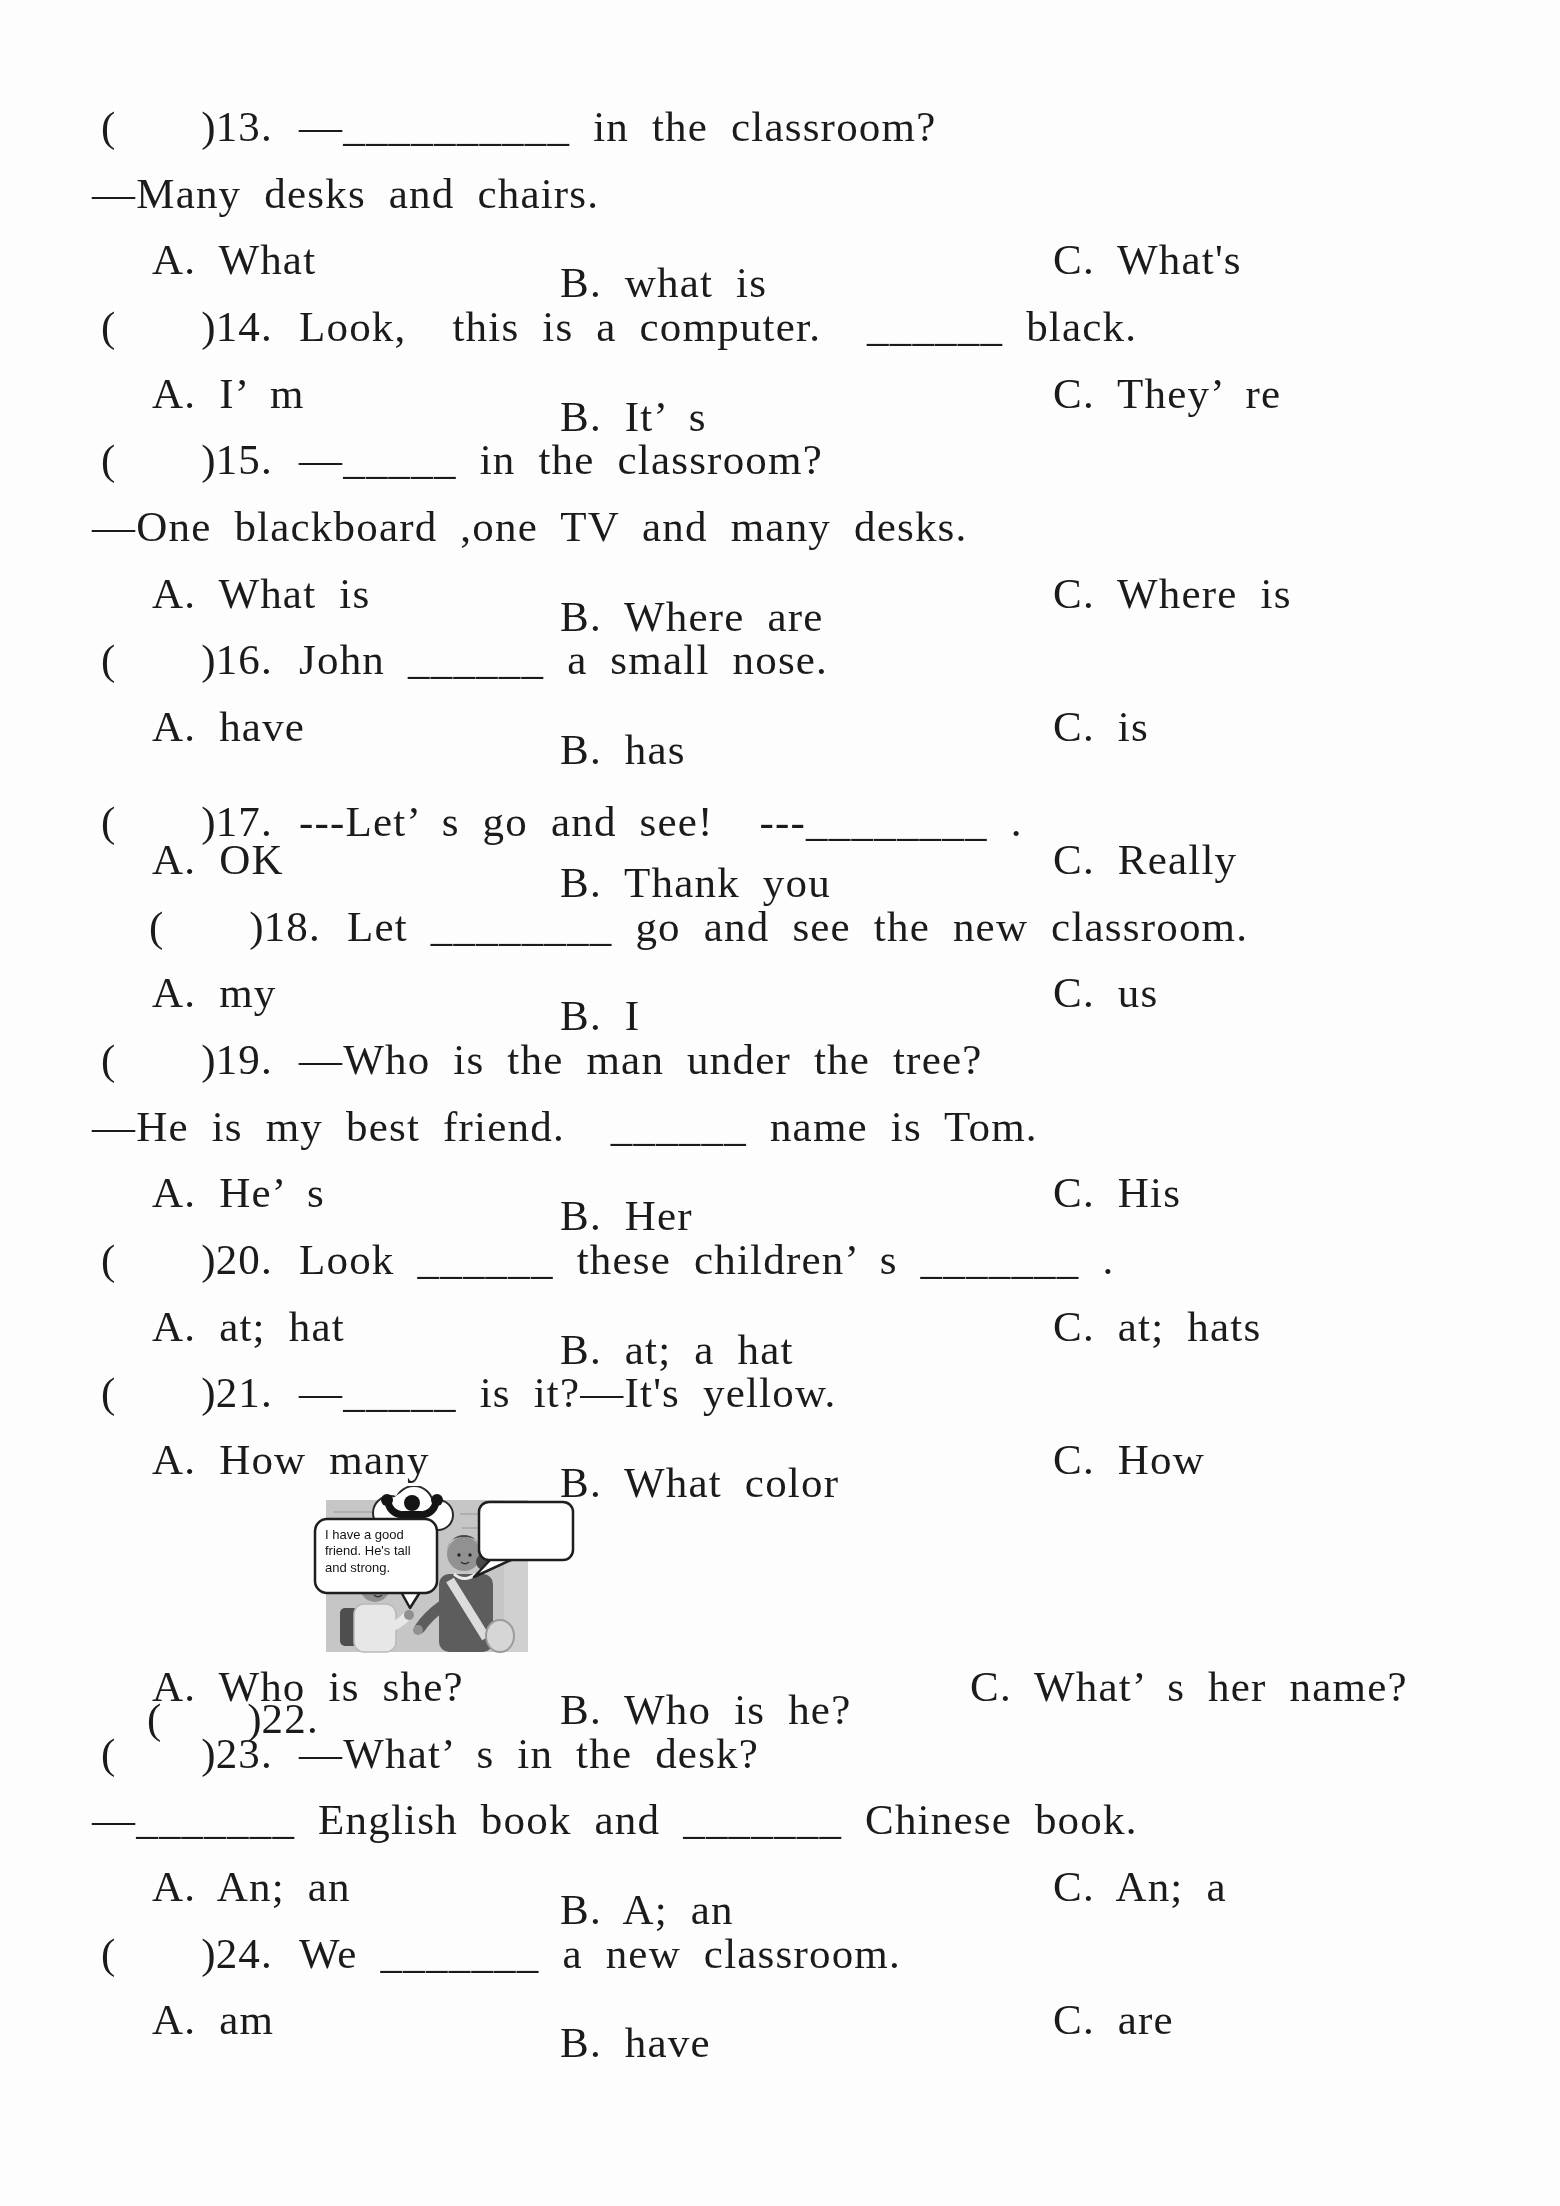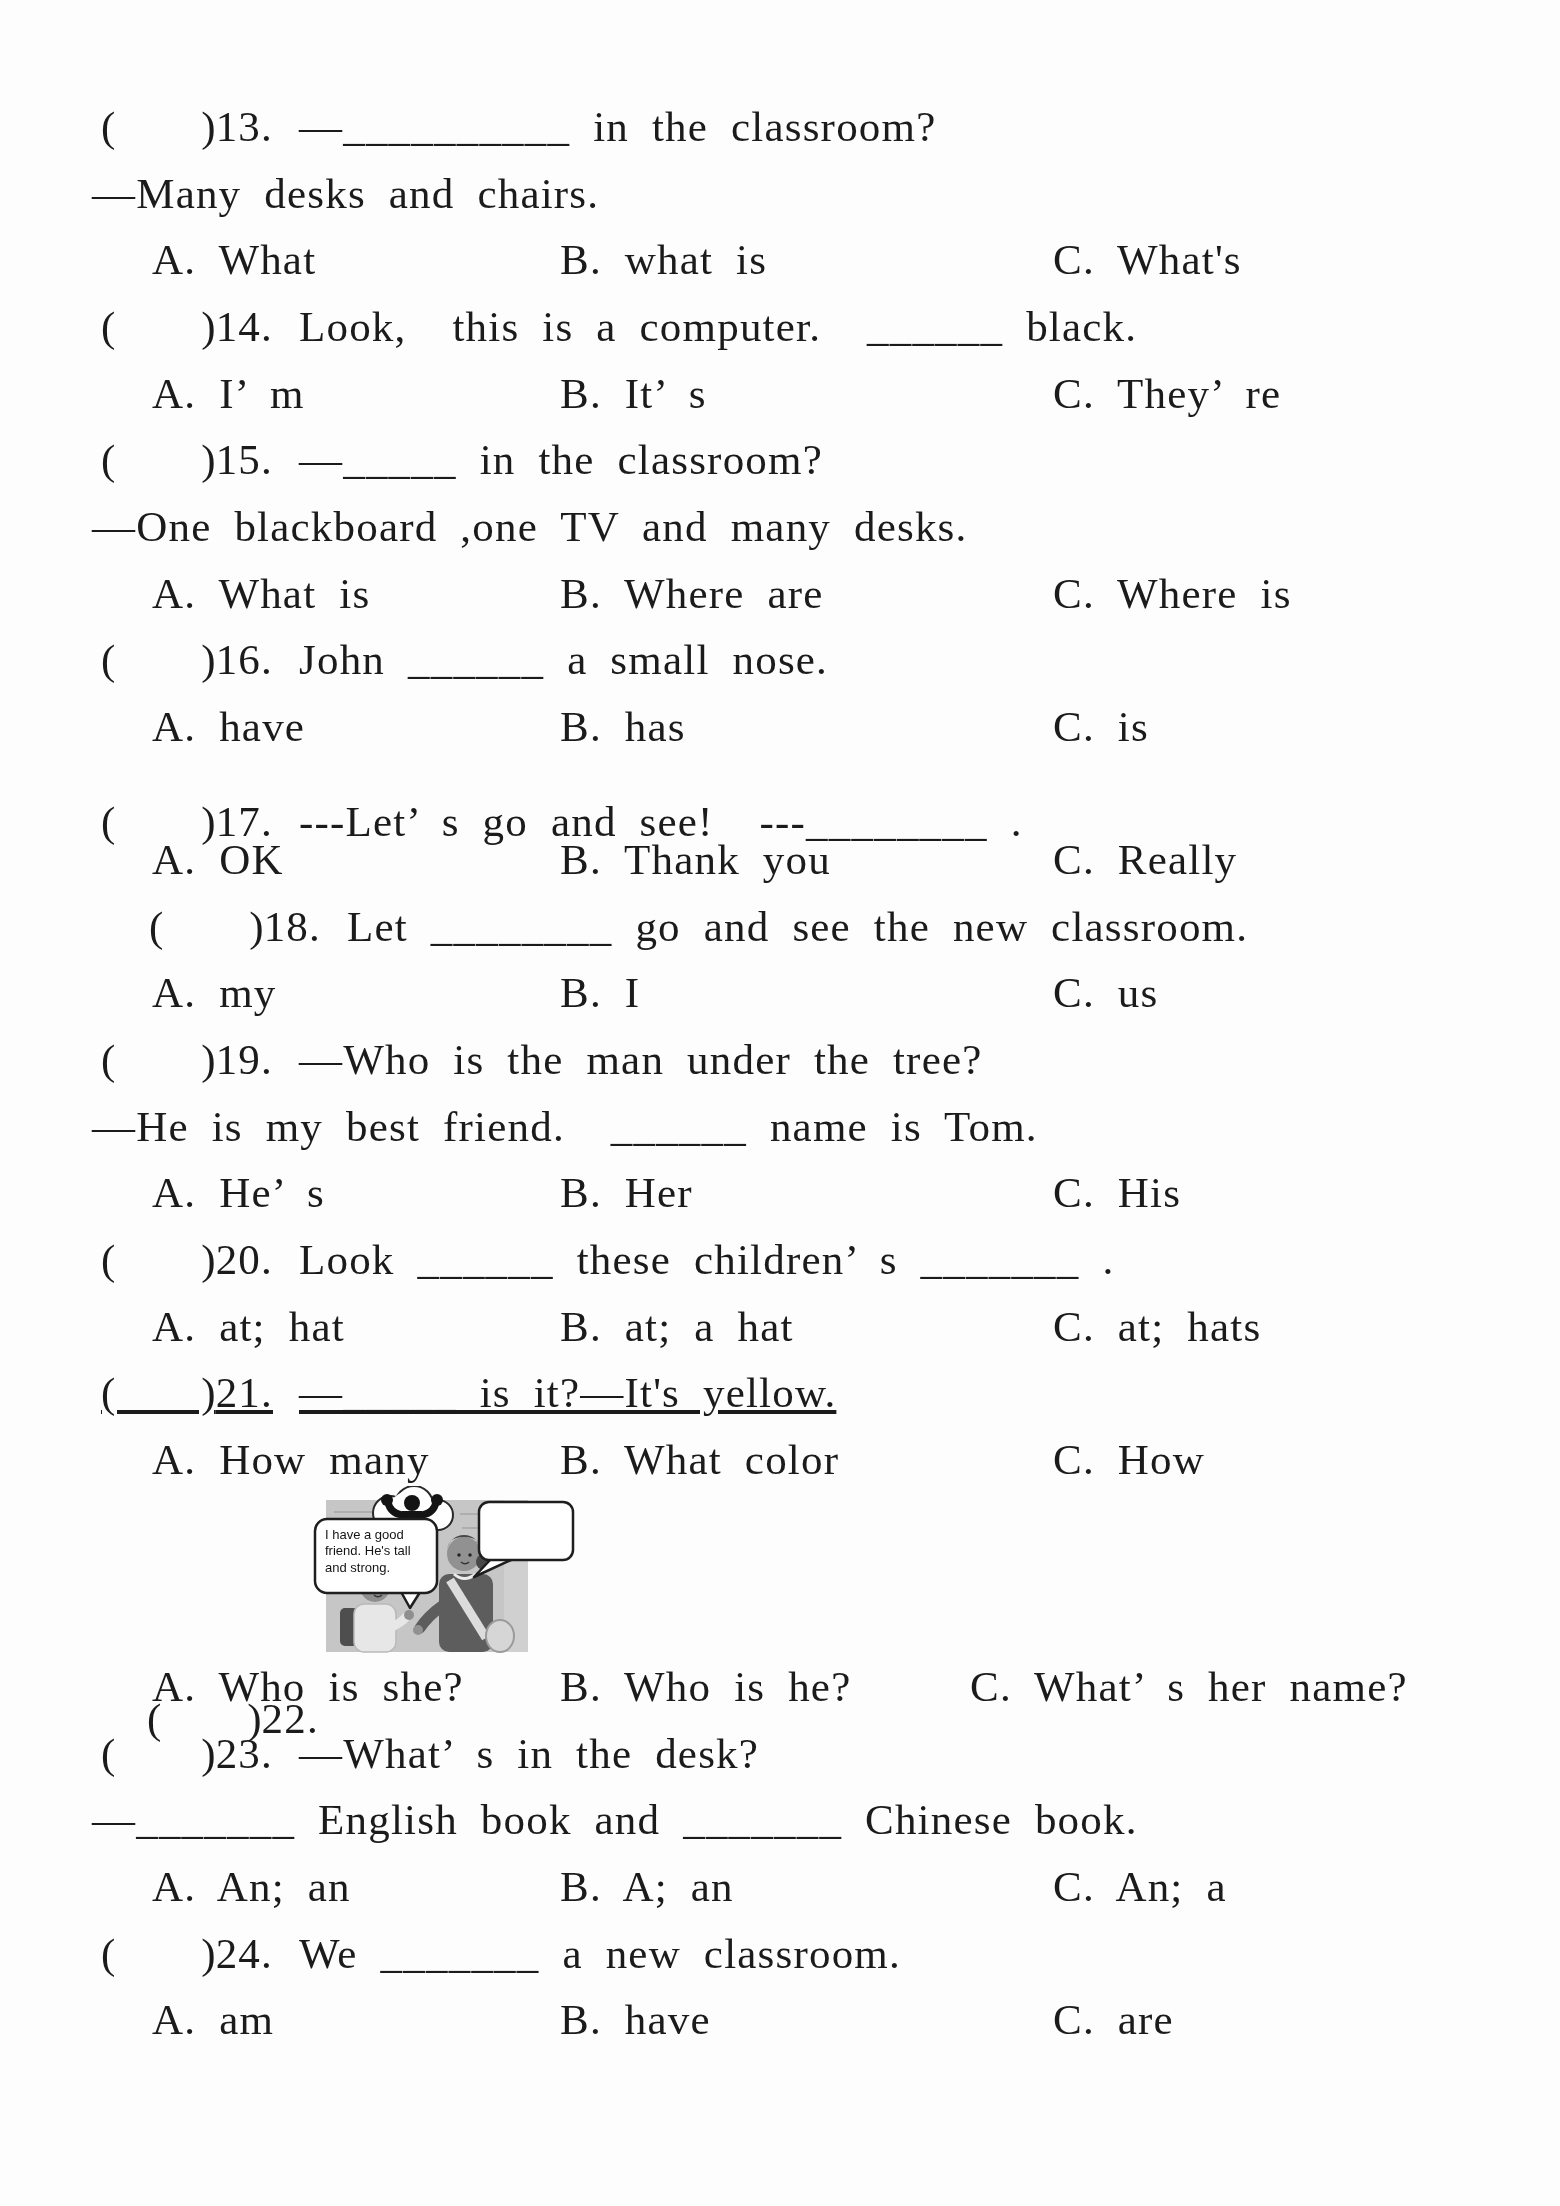--- a/index.html
+++ b/index.html
@@ -21,21 +21,21 @@
     white-space: pre;
   }
   .row span { white-space: pre; }
   .row.q { left: 101px; width: 1459px; }
   .row.d { left: 92px;  width: 1468px; }
   .row.o { left: 0;     width: 1560px; }
   .paren { word-spacing: 0; letter-spacing: 0; }
   .qtext { margin-left: 26px; }
   .col { position: absolute; top: 0; }
   .col-a { left: 152px; }
-  .col-b { left: 560px; }
+  .col-b { left: 560px; margin-top: 23px; }
   .col-c { left: 1053px; }
   .row.o22 .col-c { left: 970px; }
 
   
   .q22-figure {
     position: absolute;
     left: 312px; top: 1486px;
     width: 265px; height: 170px;
   }
   .bubble-text {
@@ -142,20 +142,20 @@
 <div class="row o" style="top: 700px;"><span class="col col-a">A. have</span><span class="col col-b">B. has</span><span class="col col-c">C. is</span></div>
 <div class="row q" style="top: 767px; margin-top: 28px;"><span class="paren">(        )</span><span class="qno">17.</span><span class="qtext">---Let’ s go and see!  ---________ .</span></div>
 <div class="row o" style="top: 833px;"><span class="col col-a">A. OK</span><span class="col col-b">B. Thank you</span><span class="col col-c">C. Really</span></div>
 <div class="row q" style="top: 900px; margin-left: 48px;"><span class="paren">(        )</span><span class="qno">18.</span><span class="qtext">Let ________ go and see the new classroom.</span></div>
 <div class="row o" style="top: 966px;"><span class="col col-a">A. my</span><span class="col col-b">B. I</span><span class="col col-c">C. us</span></div>
 <div class="row q" style="top: 1033px;"><span class="paren">(        )</span><span class="qno">19.</span><span class="qtext">—Who is the man under the tree?</span></div>
 <div class="row d" style="top: 1100px;"><span class="dtext">—He is my best friend.  ______ name is Tom.</span></div>
 <div class="row o" style="top: 1166px;"><span class="col col-a">A. He’ s</span><span class="col col-b">B. Her</span><span class="col col-c">C. His</span></div>
 <div class="row q" style="top: 1233px;"><span class="paren">(        )</span><span class="qno">20.</span><span class="qtext">Look ______ these children’ s _______ .</span></div>
 <div class="row o" style="top: 1300px;"><span class="col col-a">A. at; hat</span><span class="col col-b">B. at; a hat</span><span class="col col-c">C. at; hats</span></div>
-<div class="row q" style="top: 1366px; text-decoration: underline;"><span class="paren">(        )</span><span class="qno">21.</span><span class="qtext">—_____ is it?—It's yellow.</span></div>
+<div class="row q" style="top: 1366px;"><span class="paren">(        )</span><span class="qno">21.</span><span class="qtext">—_____ is it?—It's yellow.</span></div>
 <div class="row o" style="top: 1433px;"><span class="col col-a">A. How many</span><span class="col col-b">B. What color</span><span class="col col-c">C. How</span></div>
 <div class="row o o22" style="top: 1660px;"><span class="col col-a">A. Who is she?</span><span class="col col-b">B. Who is he?</span><span class="col col-c">C. What’ s her name?</span></div>
 <div class="row q" style="top: 1727px;"><span class="paren">(        )</span><span class="qno">23.</span><span class="qtext">—What’ s in the desk?</span></div>
 <div class="row d" style="top: 1793px;"><span class="dtext">—_______ English book and _______ Chinese book.</span></div>
 <div class="row o" style="top: 1860px;"><span class="col col-a">A. An; an</span><span class="col col-b">B. A; an</span><span class="col col-c">C. An; a</span></div>
 <div class="row q" style="top: 1927px;"><span class="paren">(        )</span><span class="qno">24.</span><span class="qtext">We _______ a new classroom.</span></div>
 <div class="row o" style="top: 1993px;"><span class="col col-a">A. am</span><span class="col col-b">B. have</span><span class="col col-c">C. are</span></div>
 
 </body></html>

